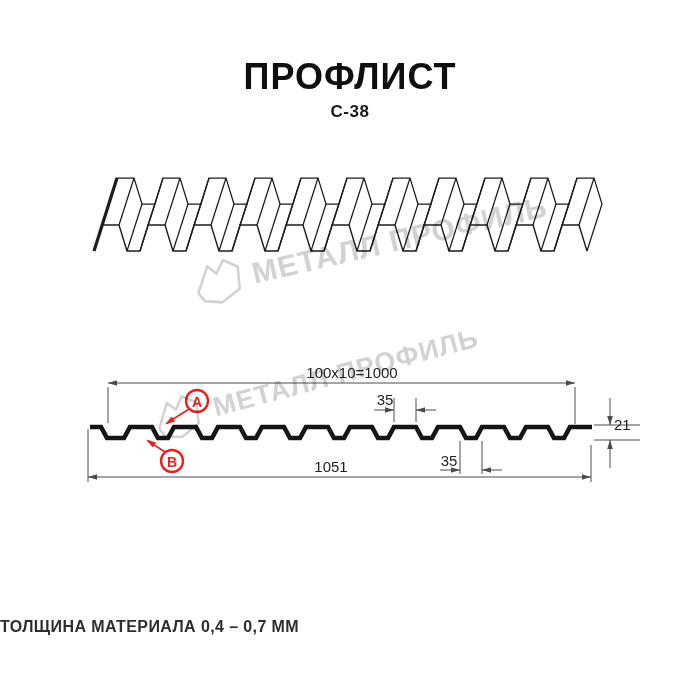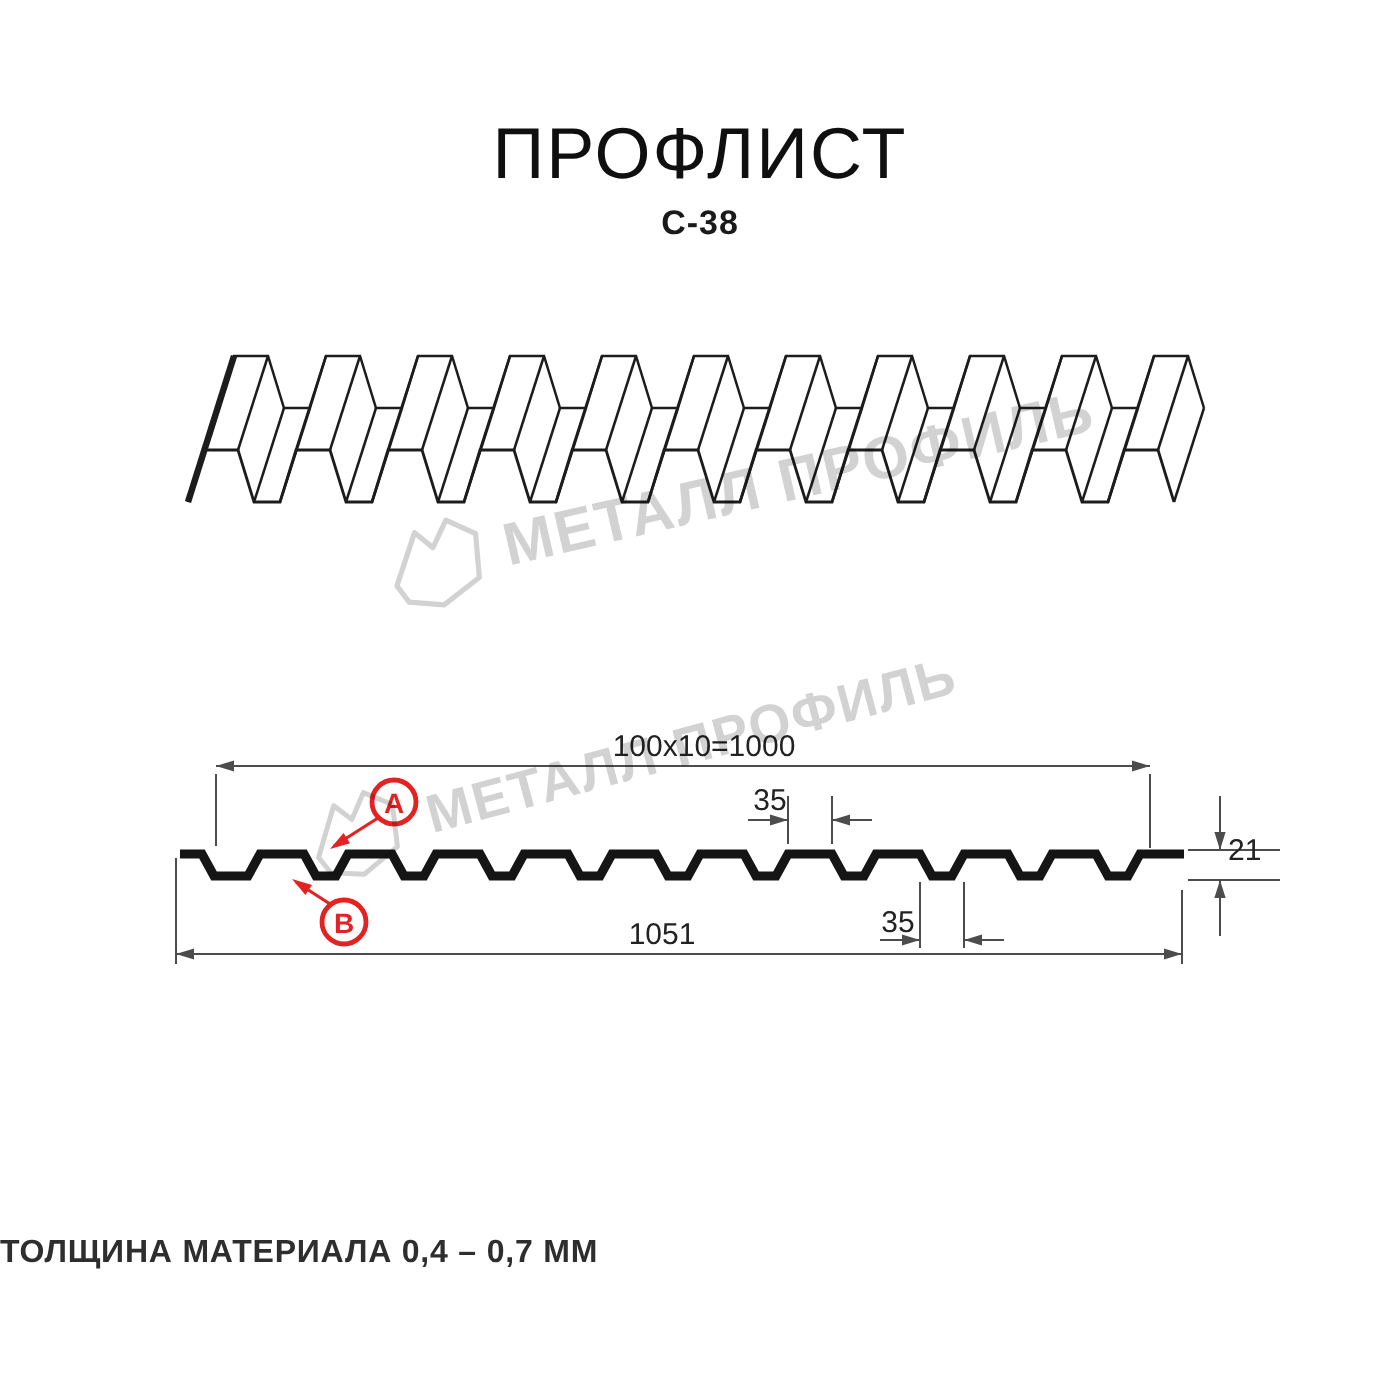--- a/index.html
+++ b/index.html
@@ -1,19 +1,19 @@
 <!DOCTYPE html>
 <html><head>
 <meta charset="utf-8">
 <style>
   html,body{margin:0;padding:0;background:#ffffff;}
   #page{position:relative;width:700px;height:700px;background:#fff;overflow:hidden;
         font-family:"Liberation Sans",sans-serif;}
   .title{position:absolute;top:56px;left:0;width:100%;text-align:center;
-         font-size:36px;font-weight:400;letter-spacing:1px;color:#0f0f0f;}
+         font-size:36px;font-weight:700;letter-spacing:1px;color:#0f0f0f;}
   .subtitle{position:absolute;top:102px;left:0;width:100%;text-align:center;
          font-size:17px;font-weight:700;letter-spacing:.5px;color:#1a1a1a;}
   .footer{position:absolute;top:618px;left:0;width:100%;text-align:left;
          font-size:16px;font-weight:700;letter-spacing:.4px;color:#2e2e2e;}
   #drawing{position:absolute;left:0;top:0;}
   .wm{position:absolute;display:flex;align-items:center;gap:10px;color:#d2d2d2;
       font-weight:700;white-space:nowrap;mix-blend-mode:multiply;pointer-events:none;}
   #wm1{left:192px;top:265px;transform:rotate(-13deg);transform-origin:0 50%;
        font-size:30px;letter-spacing:1px;}
   #wm2{left:150px;top:403px;transform:rotate(-15deg);transform-origin:0 50%;

